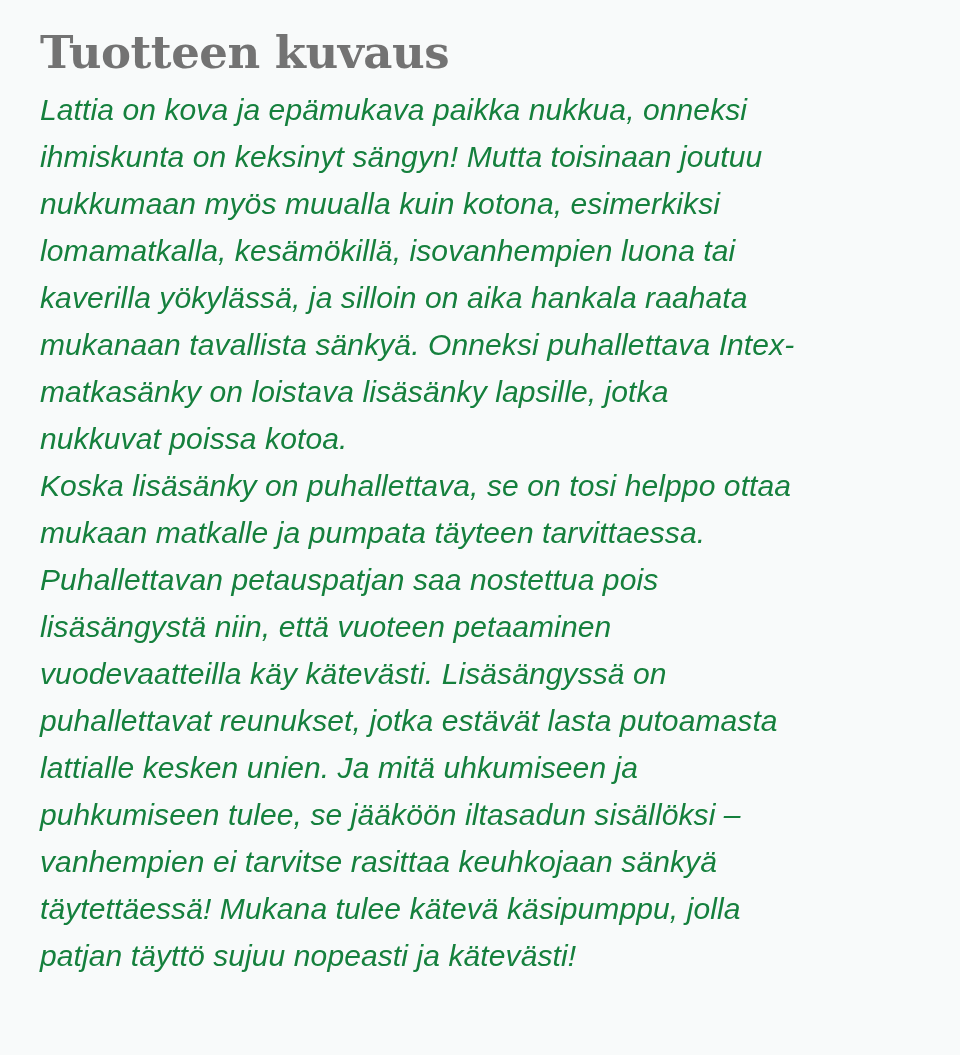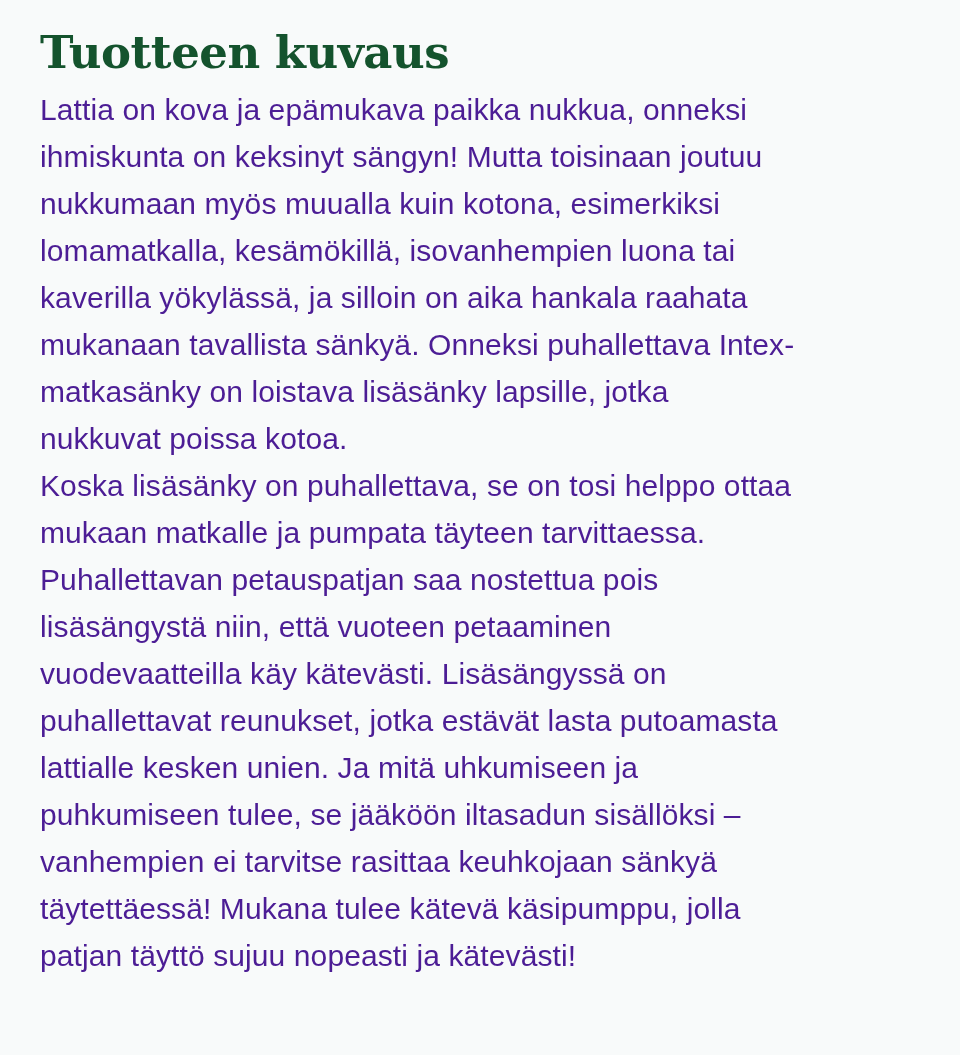--- a/index.html
+++ b/index.html
@@ -18,31 +18,32 @@
       left: 40px;
       top: 22px;
       width: 890px;
     }
     .title {
       font-family: "DejaVu Serif", "Liberation Serif", serif;
       font-weight: bold;
       font-size: 45px;
       line-height: 62px;
       letter-spacing: -0.5px;
-      color: #14532d;
+      color: #737373;
       margin: 0 0 2px 0;
     }
     .para {
       font-family: "Liberation Sans", "DejaVu Sans", sans-serif;
       font-size: 30px;
       line-height: 47px;
-      color: #4c1d95;
+      color: #15803d;
       margin: 0;
       white-space: pre-line;
       letter-spacing: 0.1px;
+      font-style: italic;
     }
     .para + .para {
     }
   </style>
 </head>
 <body>
 
 <div class="content">
   <h2 class="title">Tuotteen kuvaus</h2>
   <p class="para">Lattia on kova ja epämukava paikka nukkua, onneksi

